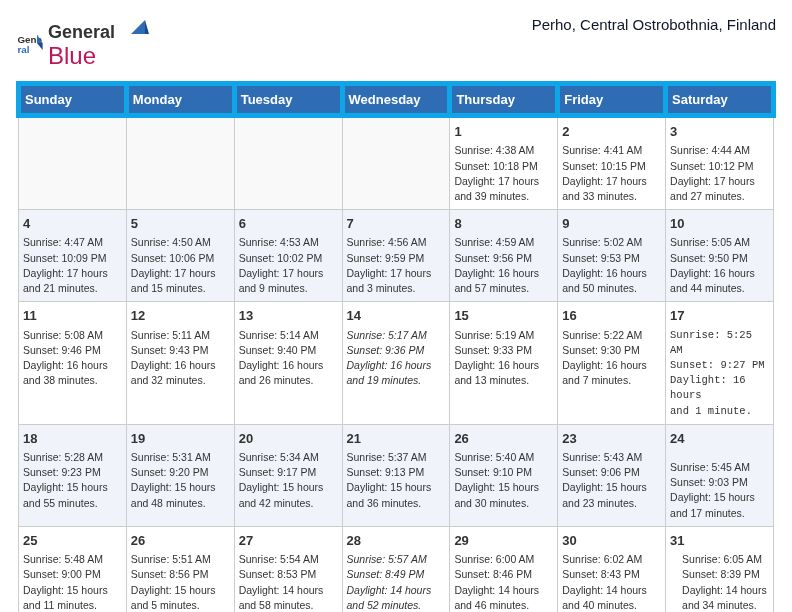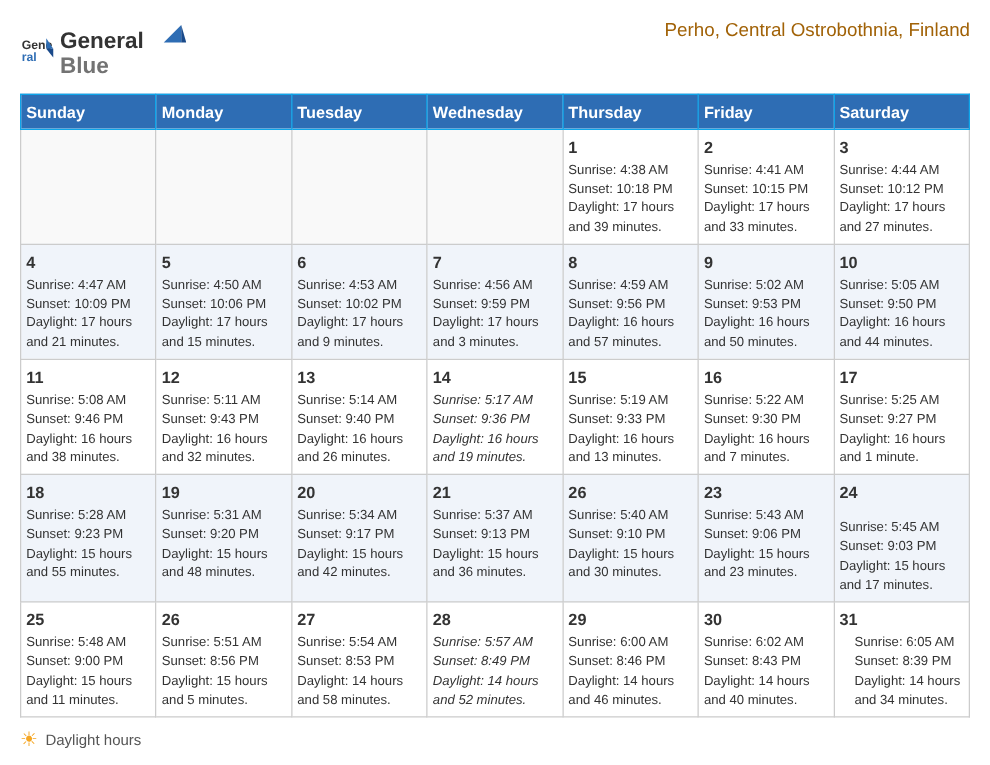--- a/index.html
+++ b/index.html
@@ -21,55 +21,55 @@
       align-items: center;
       gap: 4px;
     }
     .logo-text-general {
       font-size: 18px;
       font-weight: bold;
       color: #333;
       line-height: 1.1;
     }
     .logo-text-blue {
-      font-size: 18px;
-      font-weight: bold;
-      color: #737373;
+      font-size: 24px;
+      font-weight: normal;
+      color: #be185d;
       line-height: 1.1;
     }
     .logo-icon {
       width: 28px;
       height: 28px;
     }
     .title-area {
       text-align: right;
     }
     .main-title {
       font-size: 36px;
       font-weight: normal;
       color: #333;
       line-height: 1.1;
     }
     .subtitle {
       font-size: 15px;
-      color: #a16207;
+      color: #0f172a;
     }
     .calendar {
       width: 100%;
       border-collapse: collapse;
       font-size: 11px;
     }
     .calendar thead tr th {
       background: #2e6db4;
       color: #fff;
       padding: 6px 4px;
       text-align: left;
       font-size: 13px;
       font-weight: bold;
-      border: 1px solid #0ea5e9;
+      border: 5px solid #0ea5e9;
     }
     .calendar tbody tr td {
       vertical-align: top;
       padding: 5px 4px;
       border: 1px solid #ccc;
       width: calc(100% / 7);
       min-height: 80px;
       background: #fff;
       color: #333;
       font-size: 10.5px;
@@ -266,21 +266,21 @@
         </td>
         <td>
           <span class="day-number">16</span>
           <div class="day-info" style="white-space: pre-line;">Sunrise: 5:22 AM
 Sunset: 9:30 PM
 Daylight: 16 hours
 and 7 minutes.</div>
         </td>
         <td>
           <span class="day-number">17</span>
-          <div class="day-info" style="white-space: pre-line;">Sunrise: 5:25 AM
+          <div class="day-info" style="white-space: pre-line; font-family: Liberation Mono, monospace;">Sunrise: 5:25 AM
 Sunset: 9:27 PM
 Daylight: 16 hours
 and 1 minute.</div>
         </td>
       </tr>
       <tr>
         <td>
           <span class="day-number">18</span>
           <div class="day-info" style="white-space: pre-line;">Sunrise: 5:28 AM
 Sunset: 9:23 PM

